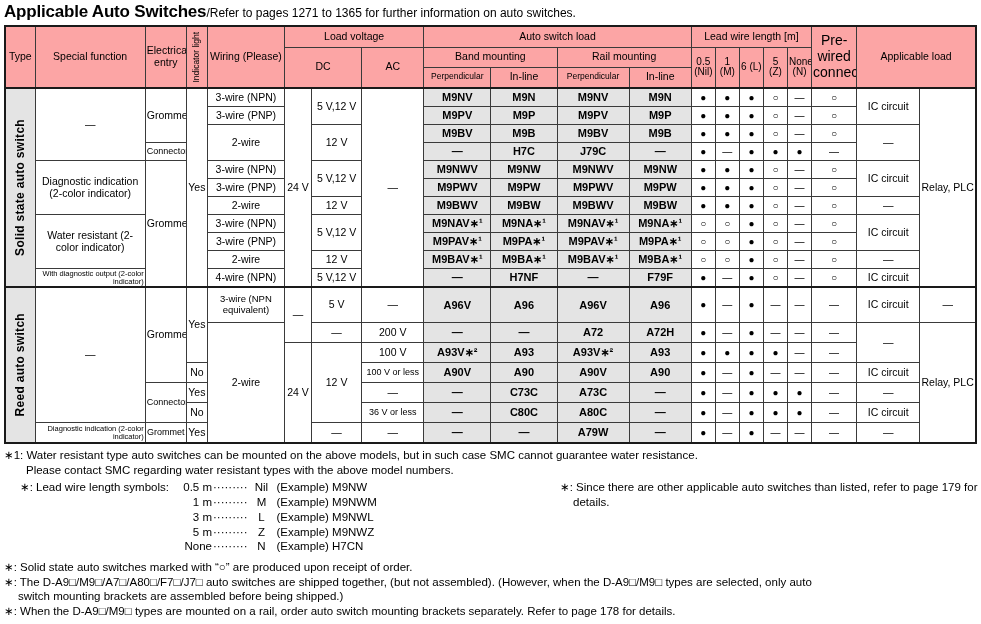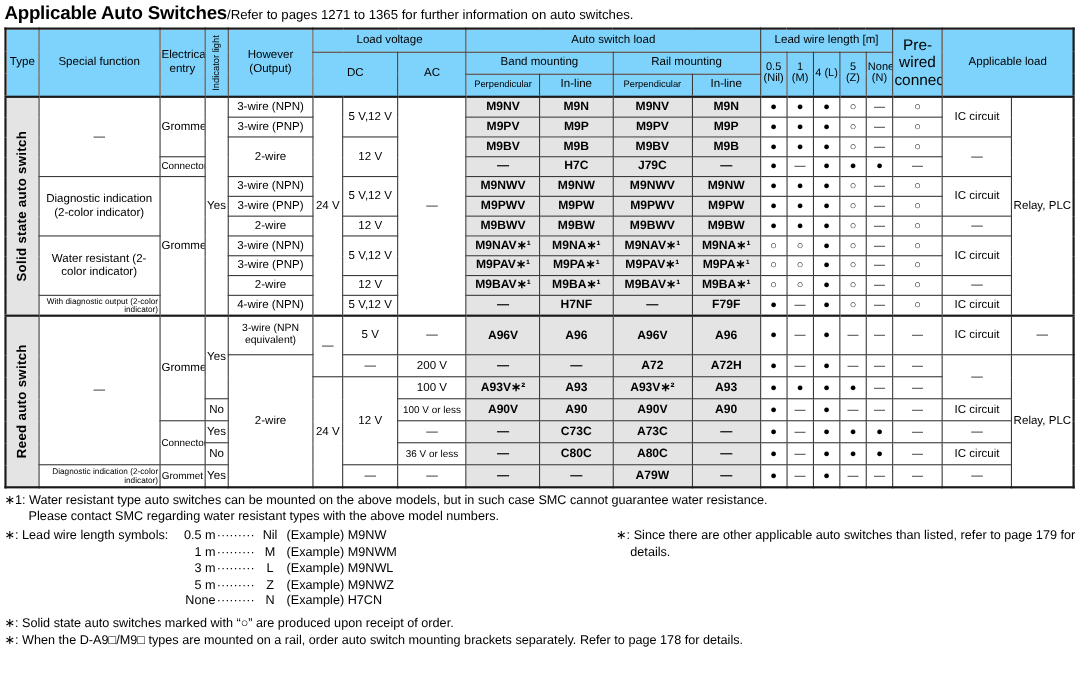--- a/index.html
+++ b/index.html
@@ -4,21 +4,21 @@
 <style>
   html,body{margin:0;padding:0;background:#fff;}
   body{width:981px;height:624px;font-family:"Liberation Sans",sans-serif;color:#000;overflow:hidden;}
   .page{padding:1px 3px 0 4px;}
   .title{white-space:nowrap;margin:1px 0 3px 0;}
   .title .big{font-size:17px;font-weight:bold;letter-spacing:-0.2px;}
   .title .sub{font-size:12px;text-align:center;}
   table{border-collapse:collapse;table-layout:fixed;width:973px;border:2px solid #1a1a1a;}
   td,th{border:1px solid #3a3a3a;padding:0 1px;text-align:center;vertical-align:middle;
         font-size:10.5px;line-height:1.12;overflow:hidden;}
-  th{background:#7dd3fc;font-weight:normal;}
+  th{background:#fca5a5;font-weight:normal;}
   .g{background:#e4e4e4;}
   .m{background:#e4e4e4;font-weight:bold;font-size:11px;}
   .d{font-size:10px;}
   .s8{font-size:7.5px;line-height:1.05;text-align:right;}
   .s9{font-size:9px;}
   .npne{font-size:9.5px;line-height:1.15;}
   .vt{writing-mode:vertical-rl;transform:rotate(180deg);margin:0 auto;}
   .type-v{font-weight:bold;font-size:12px;letter-spacing:0.3px;}
   .ind-v{font-size:8.5px;}
   .hdr1{height:21px;}
@@ -31,21 +31,21 @@
   tr.body-top>td{border-top:2px solid #1a1a1a;}
   .perp{font-size:8.5px;text-align:center;}
   .pw-h{font-size:14px;}
   .lead-h{font-size:10px;line-height:1.05;}
   
   .fns{margin-top:4px;font-size:11.5px;line-height:1.28;}
   .fn{white-space:nowrap;}
   .fn-indent{padding-left:22px;}
   .fn-indent2{padding-left:14px;}
   .lead-wrap{position:relative;margin:3px 0 2px 0;}
-  .lead-line{display:flex;white-space:nowrap;}
+  .lead-line{display:flex;white-space:nowrap;margin-left:16px;}
   .li{width:152px;flex:none;}
   .ll{width:40px;flex:none;text-align:right;}
   .ld{flex:none;padding:0 3px 0 1px;}
   .ls{width:22px;flex:none;text-align:center;}
   .le{flex:none;padding-left:4px;}
   .side-note{position:absolute;left:556px;top:0;width:430px;padding-left:13px;text-indent:-13px;}
   .gap{height:4px;}
 </style>
 </head>
 <body>
@@ -81,36 +81,36 @@
     </colgroup>
 
     <tbody>
         <tr class="hdr1">
       <th rowspan="3">Type</th>
       <th rowspan="3">Special function</th>
       <th rowspan="3">Electrical entry</th>
       <th rowspan="3">
             <div class="vt ind-v">Indicator light</div>
           </th>
-      <th rowspan="3">However (Output)</th>
+      <th rowspan="3">Wiring (Please)</th>
       <th colspan="3">Load voltage</th>
       <th colspan="4">Auto switch load</th>
       <th colspan="5">Lead wire length [m]</th>
       <th rowspan="3" class="pw-h">Pre-wired connector</th>
       <th colspan="2" rowspan="3">Applicable load</th>
     </tr>
 
     <tr class="hdr2">
       <th colspan="2" rowspan="2">DC</th>
       <th rowspan="2">AC</th>
       <th colspan="2">Band mounting</th>
       <th colspan="2">Rail mounting</th>
       <th rowspan="2" class="lead-h">0.5 (Nil)</th>
       <th rowspan="2" class="lead-h">1 (M)</th>
-      <th rowspan="2" class="lead-h">4 (L)</th>
+      <th rowspan="2" class="lead-h">6 (L)</th>
       <th rowspan="2" class="lead-h">5 (Z)</th>
       <th rowspan="2" class="lead-h">None (N)</th>
     </tr>
 
     <tr class="hdr3">
       <th class="perp">Perpendicular</th>
       <th>In-line</th>
       <th class="perp">Perpendicular</th>
       <th>In-line</th>
     </tr>
@@ -447,16 +447,18 @@
         <span class="ll">None</span>
         <span class="ld">·········</span>
         <span class="ls">N</span>
         <span class="le">(Example) H7CN</span>
       </div>
       <div class="side-note">∗: Since there are other applicable auto switches than listed, refer to page 179 for details.</div>
     </div>
 
     <div class="gap"></div>
     <div class="fn">∗: Solid state auto switches marked with “○” are produced upon receipt of order.</div>
+    <div class="fn">∗: The D-A9□/M9□/A7□/A80□/F7□/J7□ auto switches are shipped together, (but not assembled). (However, when the D-A9□/M9□ types are selected, only auto</div>
+    <div class="fn fn-indent2">switch mounting brackets are assembled before being shipped.)</div>
     <div class="fn">∗: When the D-A9□/M9□ types are mounted on a rail, order auto switch mounting brackets separately. Refer to page 178 for details.</div>
   </div>
 
 </div>
 
 </body></html>

